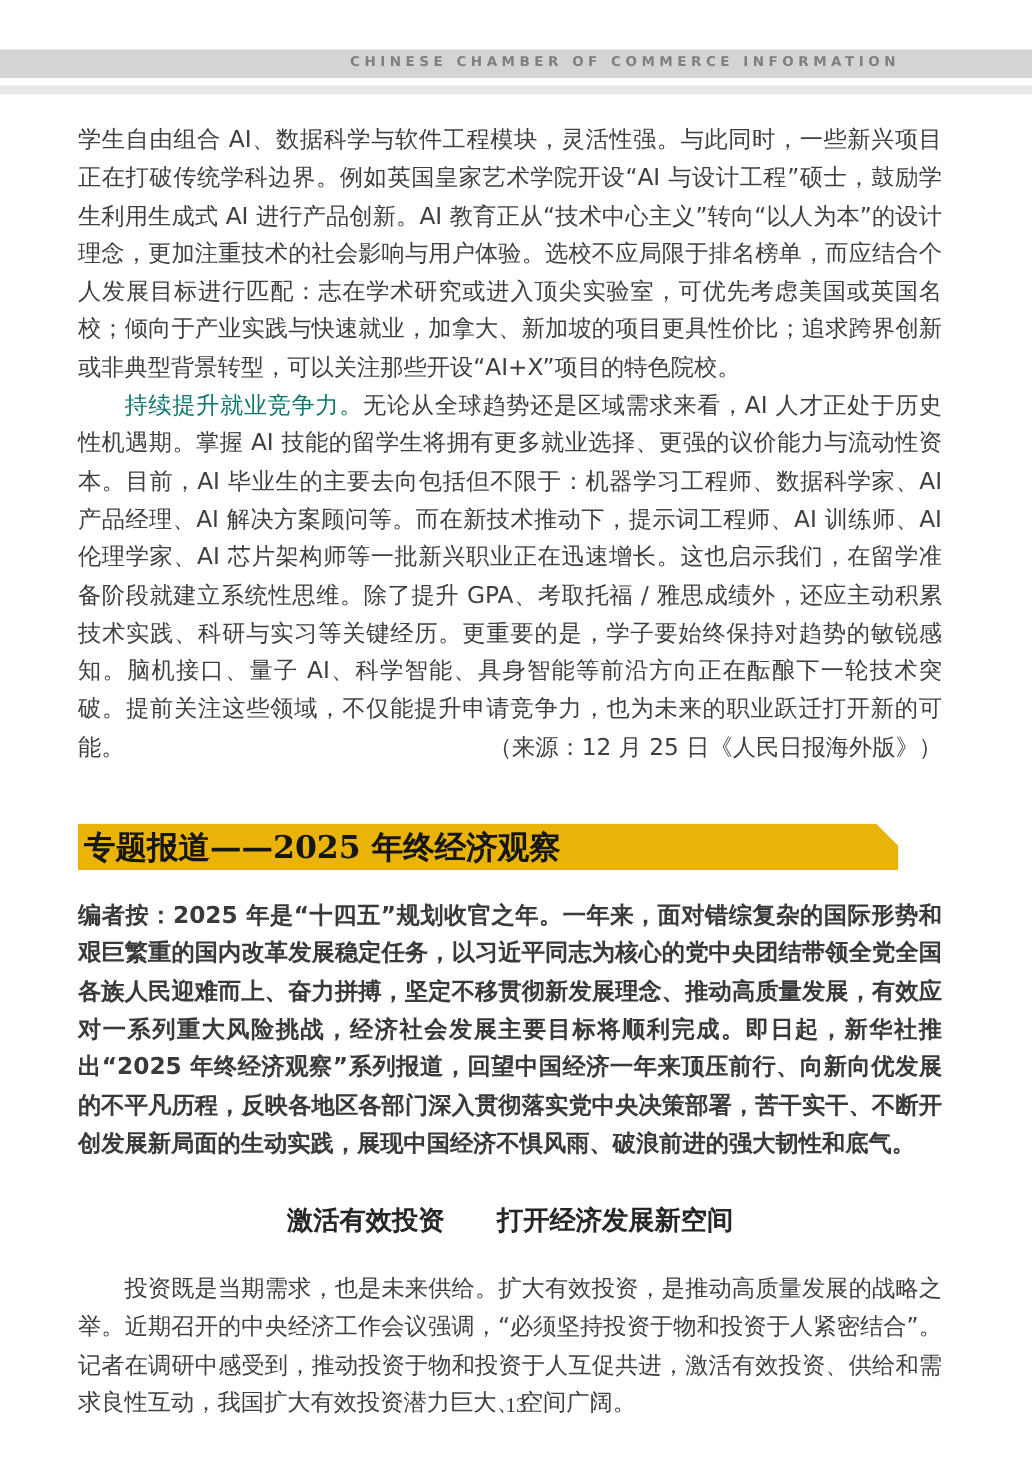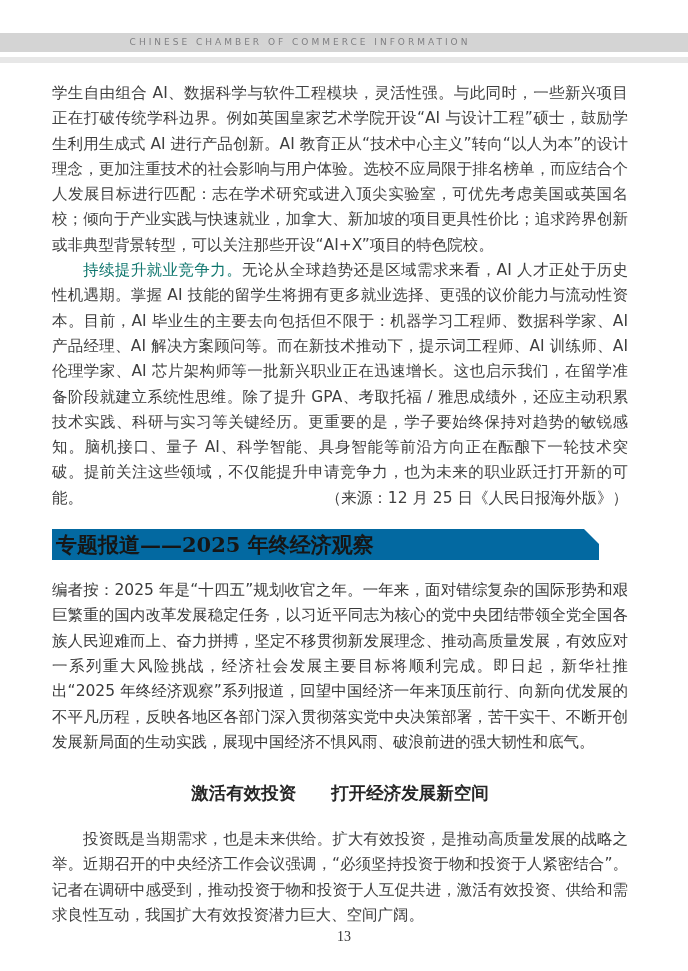--- a/index.html
+++ b/index.html
@@ -13,24 +13,24 @@
   }
   
   .header-band {
     position: absolute;
     top: 33px; left: 0; right: 0;
     height: 19px;
     background: #d4d4d4;
   }
   .header-band .band-text {
     display: block;
-    text-align: center;
+    text-align: right;
     padding-right: 88px;
     font-size: 9px;
-    font-weight: normal;
+    font-weight: bold;
     letter-spacing: 3px;
     line-height: 19px;
     color: #7f7f82;
     font-family: "DejaVu Sans", sans-serif;
   }
   .header-subband {
     position: absolute;
     top: 57px; left: 0; right: 0;
     height: 6px;
     background: #e7e7e7;
@@ -47,39 +47,39 @@
     color: #3f3f3f;
     text-align: justify;
     text-justify: inter-ideograph;
   }
   .para-1 { margin-top: 18px; }
   .indent { text-indent: 2em; }
   .lead-bold { font-weight: normal; color: #0f766e; }
   .source-ref { float: right; text-indent: 0; }
   
   .section-bar {
-    margin-top: 18px;
+    margin-top: 38px;
     width: 547px;
     height: 31px;
-    background: #0369a1;
+    background: #eab308;
     clip-path: polygon(0 0, calc(100% - 15px) 0, 100% 15px, 100% 100%, 0 100%);
   }
   .section-bar h2 {
     margin: 0;
     padding-left: 4px;
     font-family: "DejaVu Serif", serif;
     font-size: 21px;
     font-weight: bold;
     line-height: 31px;
     color: #161616;
     white-space: nowrap;
   }
   .editor-note {
     margin-top: 18px;
-    font-weight: normal;
+    font-weight: bold;
     color: #3a3a3a;
   }
   .subheading {
     margin: 26px 0 0 0;
     text-align: center;
     font-size: 17.5px;
     font-weight: bold;
     color: #262626;
     font-family: Liberation Serif, serif;
   }

